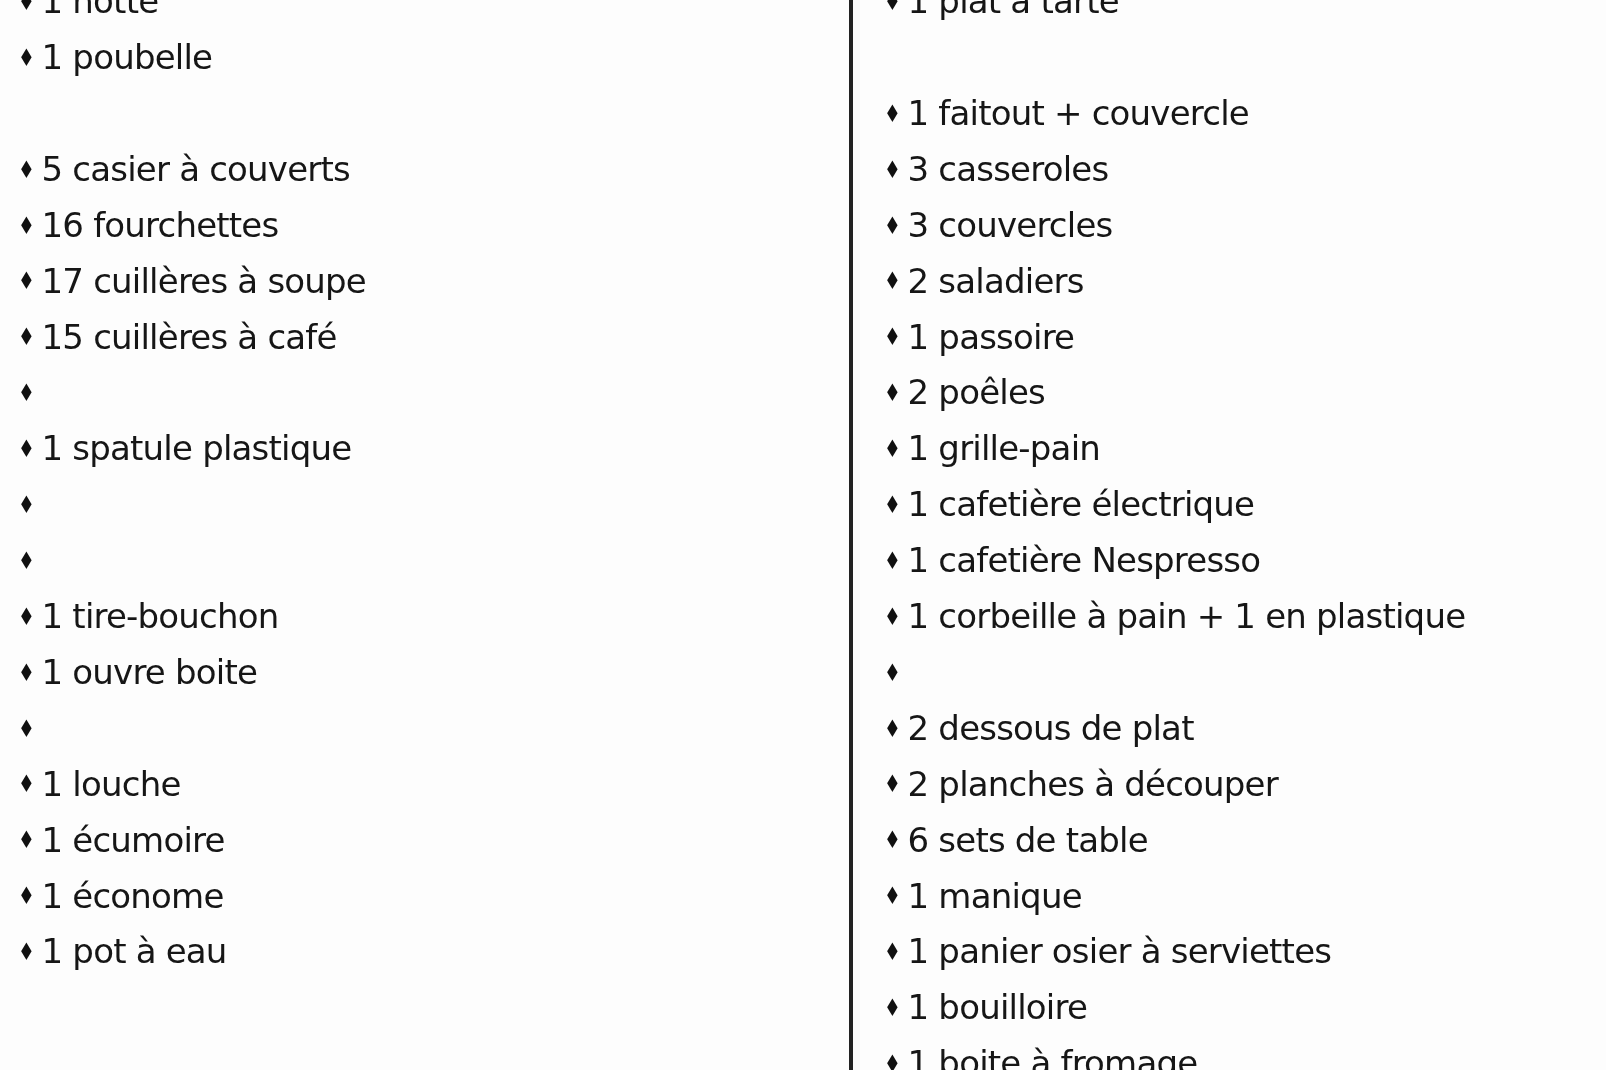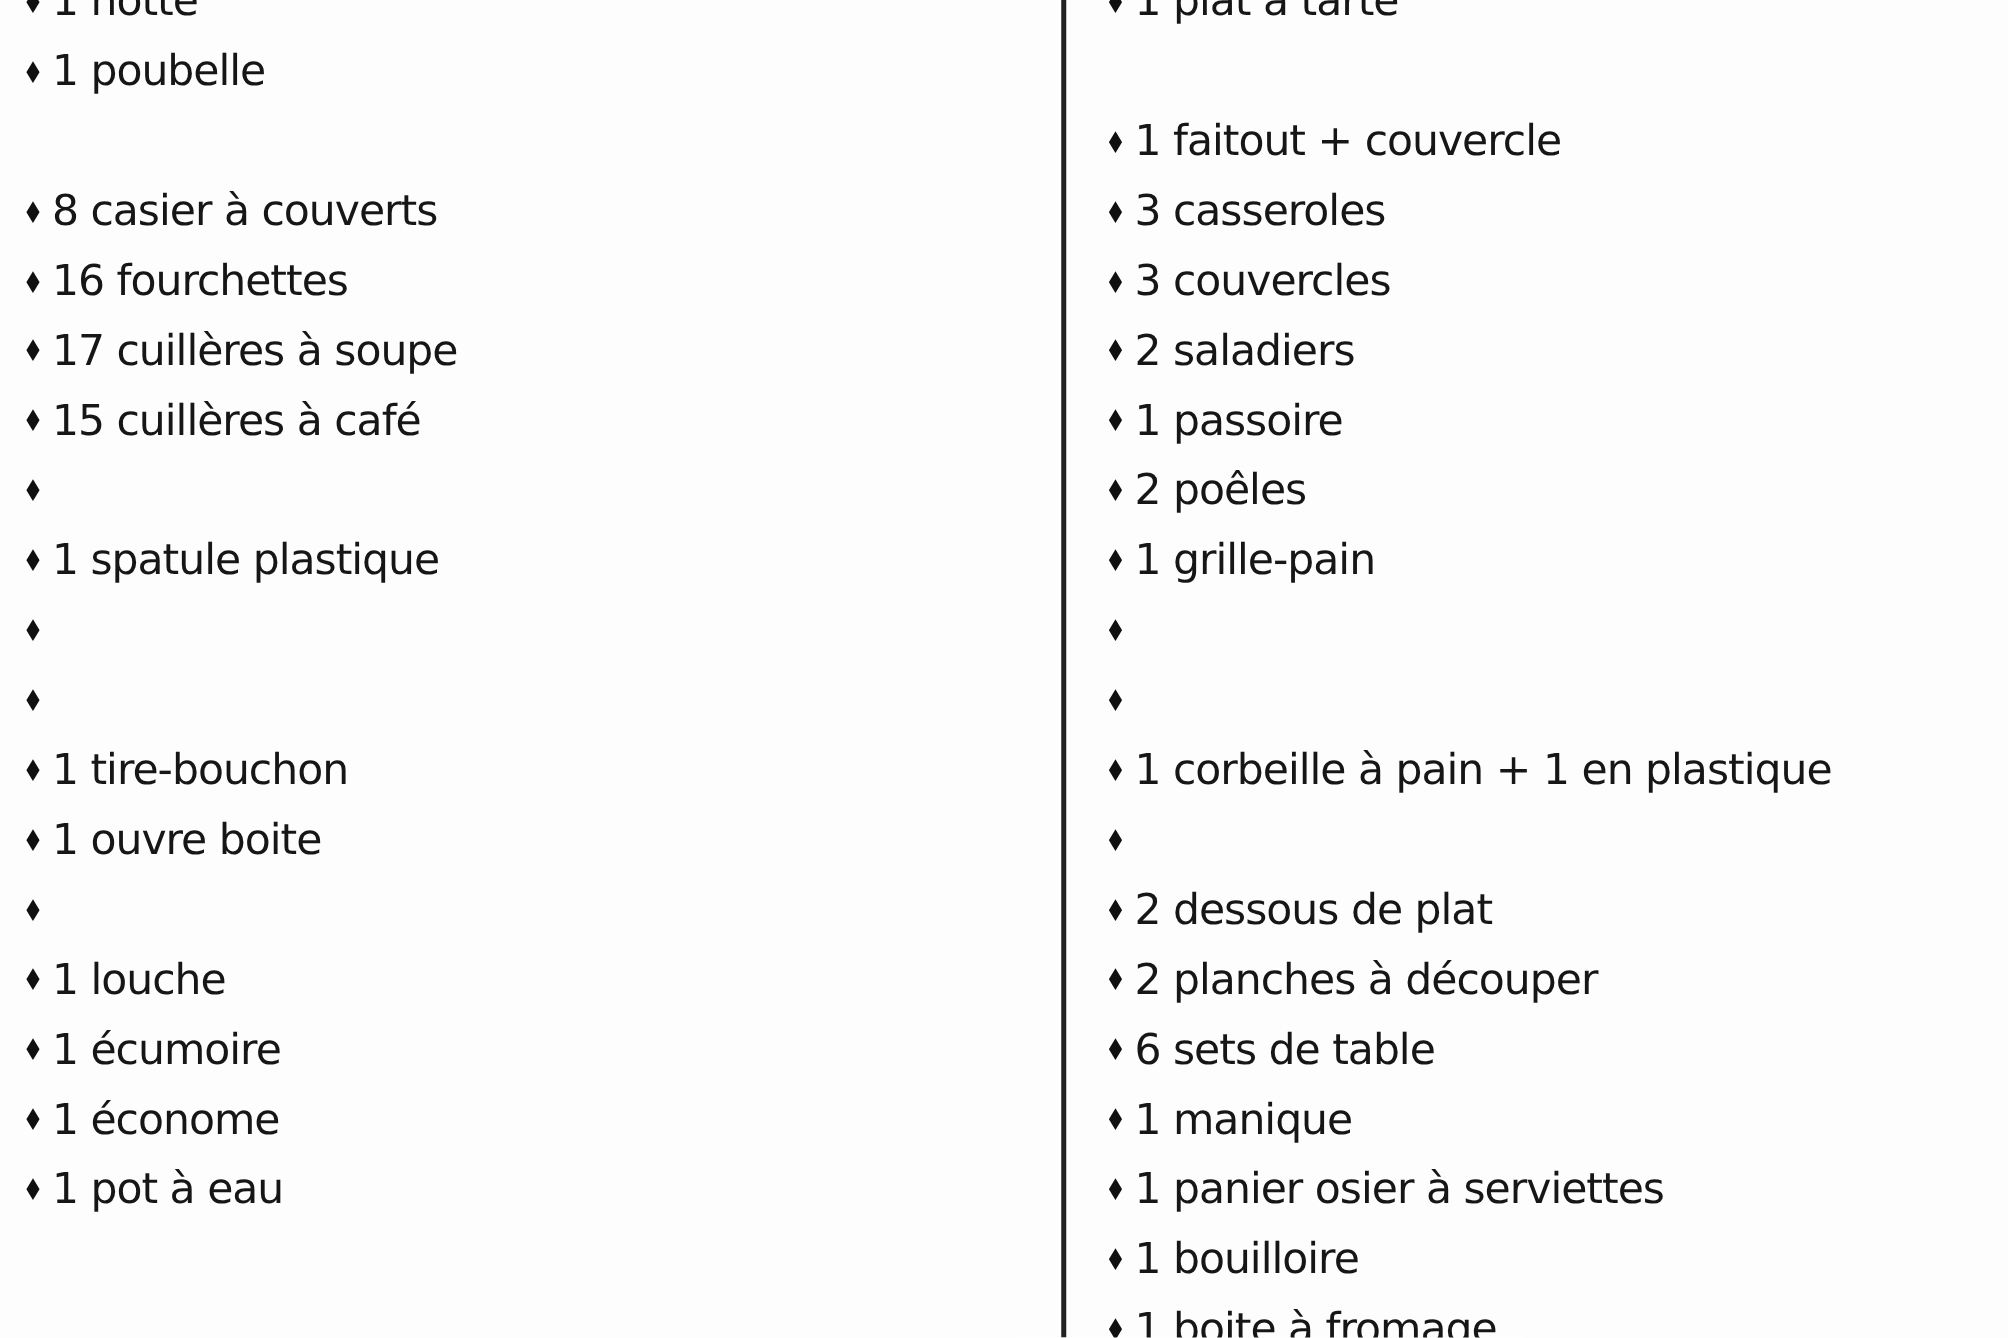--- a/index.html
+++ b/index.html
@@ -61,21 +61,21 @@
       <span class="bullet">♦</span>
       <span class="text">1 hotte</span>
     </div>
     <div class="row">
       <span class="bullet">♦</span>
       <span class="text">1 poubelle</span>
     </div>
     <div class="row"></div>
     <div class="row">
       <span class="bullet">♦</span>
-      <span class="text">8 casier à couverts</span>
+      <span class="text">5 casier à couverts</span>
     </div>
     <div class="row">
       <span class="bullet">♦</span>
       <span class="text">16 fourchettes</span>
     </div>
     <div class="row">
       <span class="bullet">♦</span>
       <span class="text">17 cuillères à soupe</span>
     </div>
     <div class="row">
@@ -155,23 +155,25 @@
     <div class="row">
       <span class="bullet">♦</span>
       <span class="text">2 poêles</span>
     </div>
     <div class="row">
       <span class="bullet">♦</span>
       <span class="text">1 grille-pain</span>
     </div>
     <div class="row">
       <span class="bullet">♦</span>
-    </div>
-    <div class="row">
-      <span class="bullet">♦</span>
+      <span class="text">1 cafetière électrique</span>
+    </div>
+    <div class="row">
+      <span class="bullet">♦</span>
+      <span class="text">1 cafetière Nespresso</span>
     </div>
     <div class="row">
       <span class="bullet">♦</span>
       <span class="text">1 corbeille à pain + 1 en plastique</span>
     </div>
     <div class="row">
       <span class="bullet">♦</span>
     </div>
     <div class="row">
       <span class="bullet">♦</span>

